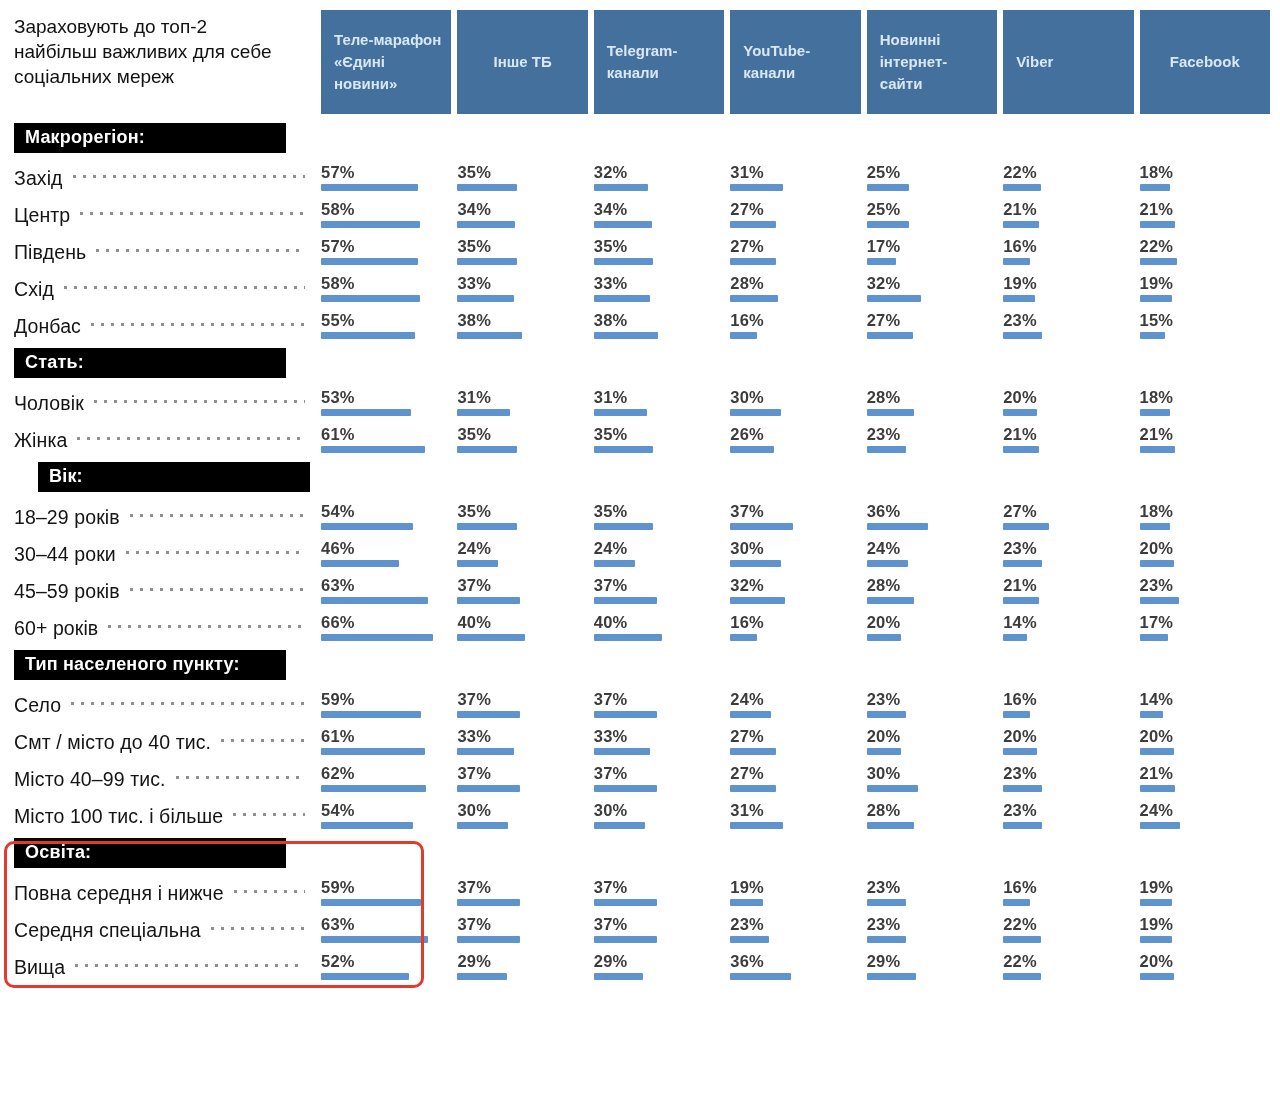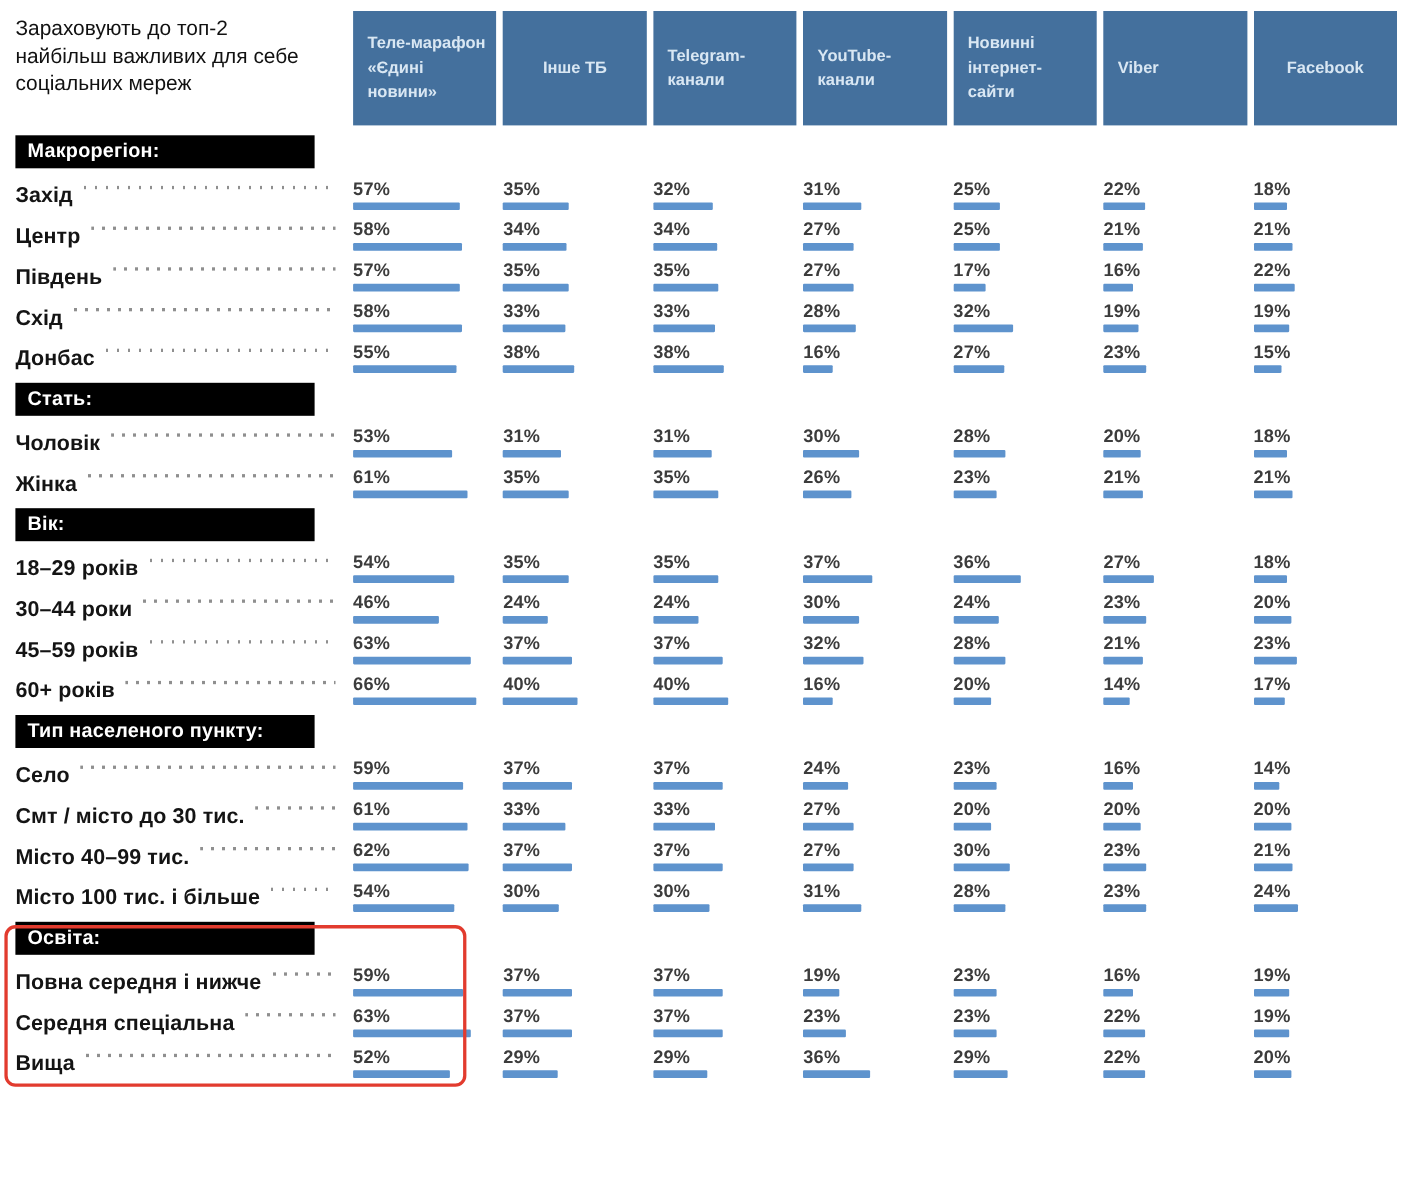--- a/index.html
+++ b/index.html
@@ -7,21 +7,21 @@
   .page{padding:10px 10px 10px 14px; box-sizing:border-box; width:1280px;}
   .title{font-size:19px; font-weight:bold; line-height:1.4; max-width:1120px; margin:4px 0 20px 0; color:#0d0d0d; letter-spacing:.1px;}
   .grid{display:grid; grid-template-columns:301px repeat(7,1fr); column-gap:6px;}
   .header-row{margin-bottom:4px;}
   .corner{font-size:19px; font-weight:normal; line-height:1.32; padding-right:30px; padding-top:4px;}
   .col-header{background:#44709d; color:#d9e7f3; font-weight:bold; font-size:15px; line-height:1.45; height:104px; box-sizing:border-box; padding:8px 10px 8px 13px; display:flex; align-items:center; text-align:left;}
   .col-header.centered{justify-content:center; text-align:center; padding-left:6px; padding-right:6px;}
   .group{margin-bottom:2px;}
   .group-label{background:#000; color:#fff; font-weight:bold; font-size:18px; width:272px; box-sizing:border-box; padding:4px 11px 5px 11px; margin:9px 0 1px 0; letter-spacing:.2px;}
   .data-row{height:37px; align-items:end;}
-  .row-label-cell{display:flex; align-items:flex-start; min-width:0; padding-right:6px;font-weight:bold;}
+  .row-label-cell{display:flex; align-items:center; min-width:0; padding-right:6px;}
   .row-label{font-size:19.5px; color:#141414; white-space:nowrap; line-height:1; padding-bottom:3px; letter-spacing:.1px;}
   .leader{flex:1 1 auto; height:3px; margin:0 4px 7px 10px; background:repeating-linear-gradient(to right,#8f8f8f 0 2.6px, transparent 2.6px 10px);}
   .val-cell{display:flex; flex-direction:column; justify-content:flex-end;}
   .val-label{font-size:16.5px; font-weight:bold; color:#3c3c3c; line-height:1; margin-bottom:4px; letter-spacing:.2px;}
   .val-bar{height:7px; border-radius:1px;}
   .highlight-wrap{position:relative;}
   .highlight-box{position:absolute; left:-10px; top:3px; width:420px; bottom:-8px; border:3px solid #e23b2e; border-radius:10px; pointer-events:none; box-sizing:border-box;}
 </style>
 </head>
 <body>
@@ -276,21 +276,21 @@
             <span class="val-label">21%</span>
             <div class="val-bar" style="width: 35.7px; background: rgb(94, 147, 205);"></div>
           </div>
           <div class="val-cell">
             <span class="val-label">21%</span>
             <div class="val-bar" style="width: 35.7px; background: rgb(94, 147, 205);"></div>
           </div>
         </div>
       </div>
       <div class="group">
-        <div class="group-label" style="background: rgb(0, 0, 0);">Вік:</div>
+        <div class="group-label" style="background: rgb(0, 0, 0); margin-left: 24px;">Вік:</div>
         <div class="grid data-row">
           <div class="row-label-cell">
             <span class="row-label">18–29 років</span>
             <span class="leader"></span>
           </div>
           <div class="val-cell">
             <span class="val-label">54%</span>
             <div class="val-bar" style="width: 91.8px; background: rgb(94, 147, 205);"></div>
           </div>
           <div class="val-cell">
@@ -452,21 +452,21 @@
             <span class="val-label">16%</span>
             <div class="val-bar" style="width: 27.2px; background: rgb(94, 147, 205);"></div>
           </div>
           <div class="val-cell">
             <span class="val-label">14%</span>
             <div class="val-bar" style="width: 23.8px; background: rgb(94, 147, 205);"></div>
           </div>
         </div>
         <div class="grid data-row">
           <div class="row-label-cell">
-            <span class="row-label">Смт / місто до 30 тис.</span>
+            <span class="row-label">Смт / місто до 40 тис.</span>
             <span class="leader"></span>
           </div>
           <div class="val-cell">
             <span class="val-label">61%</span>
             <div class="val-bar" style="width: 103.7px; background: rgb(94, 147, 205);"></div>
           </div>
           <div class="val-cell">
             <span class="val-label">33%</span>
             <div class="val-bar" style="width: 56.1px; background: rgb(94, 147, 205);"></div>
           </div>

